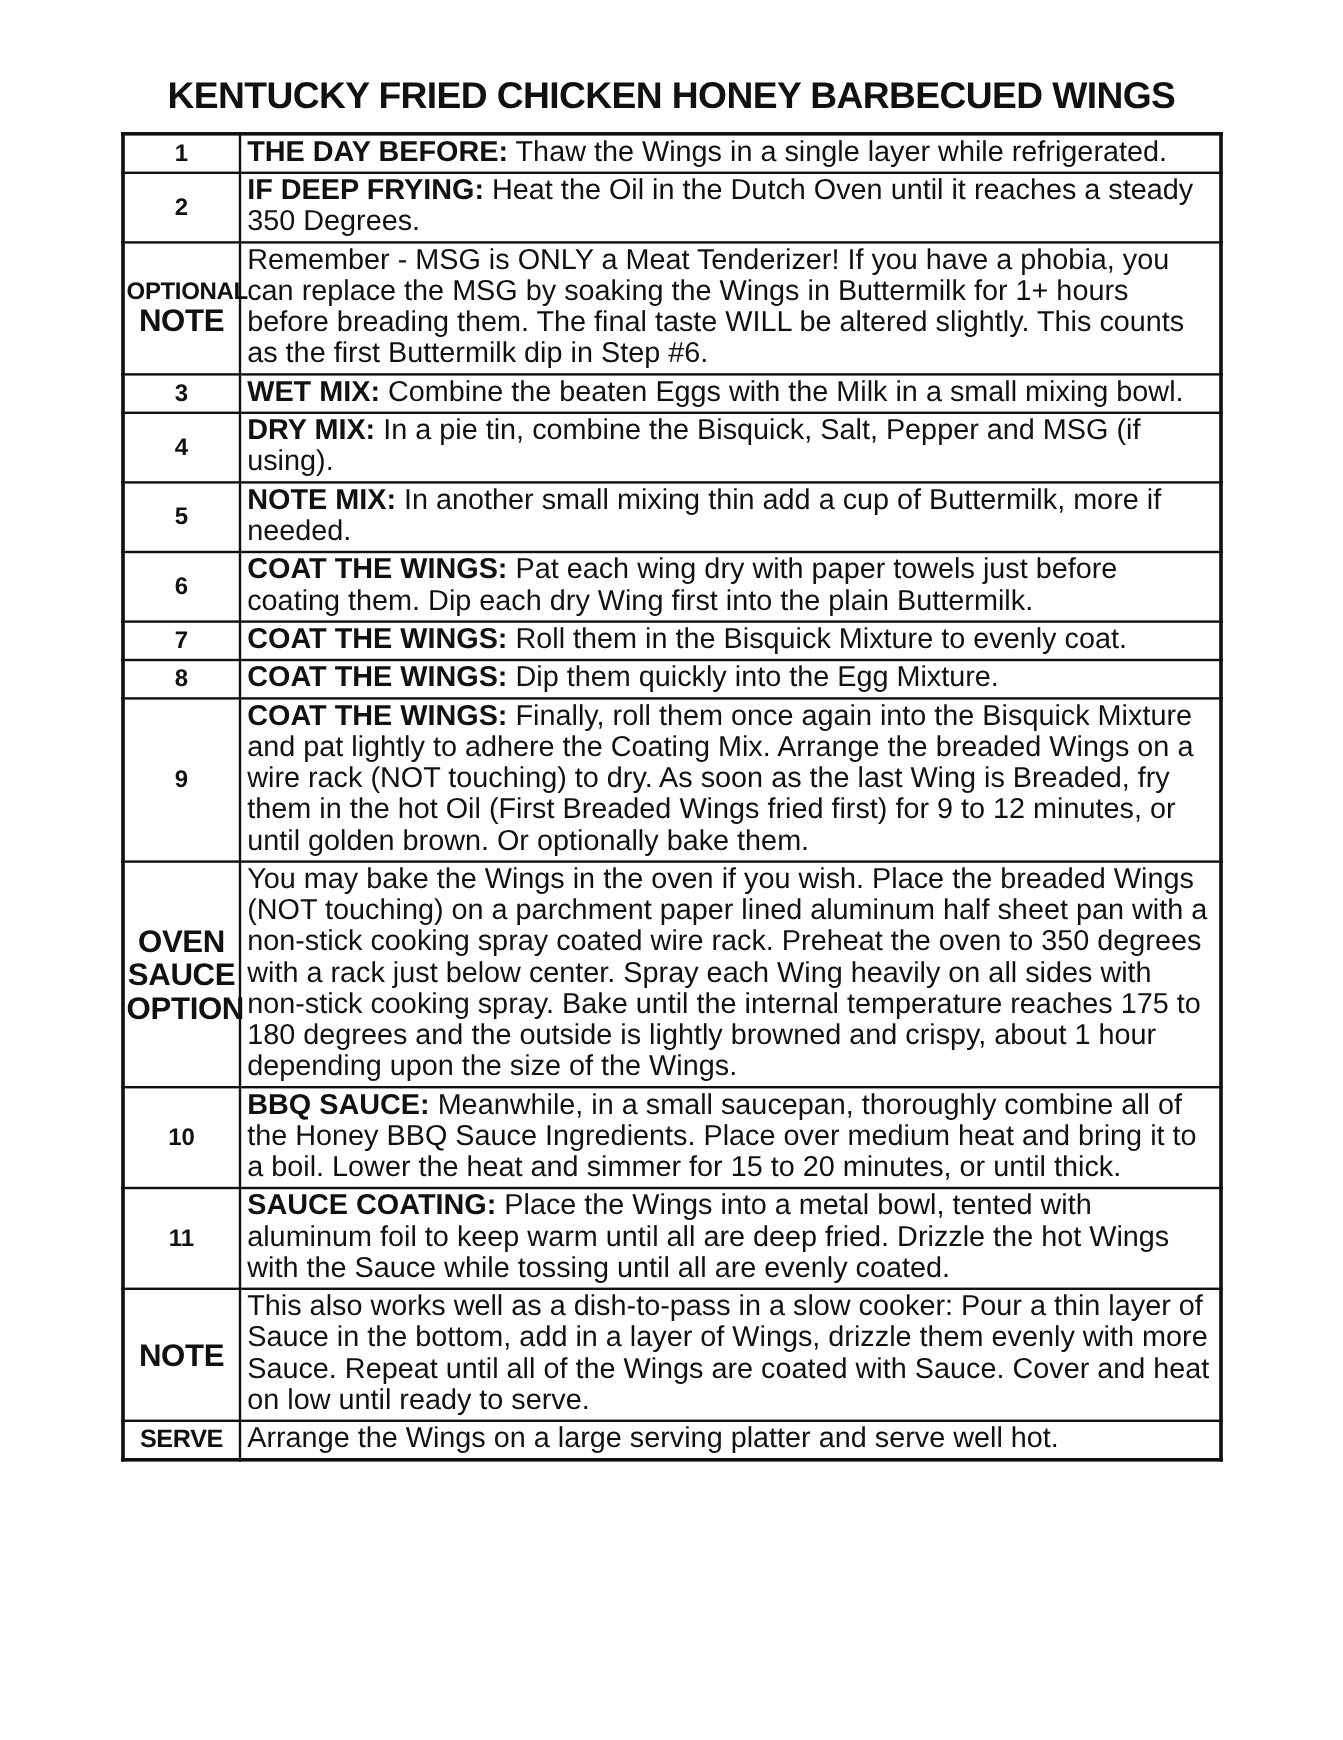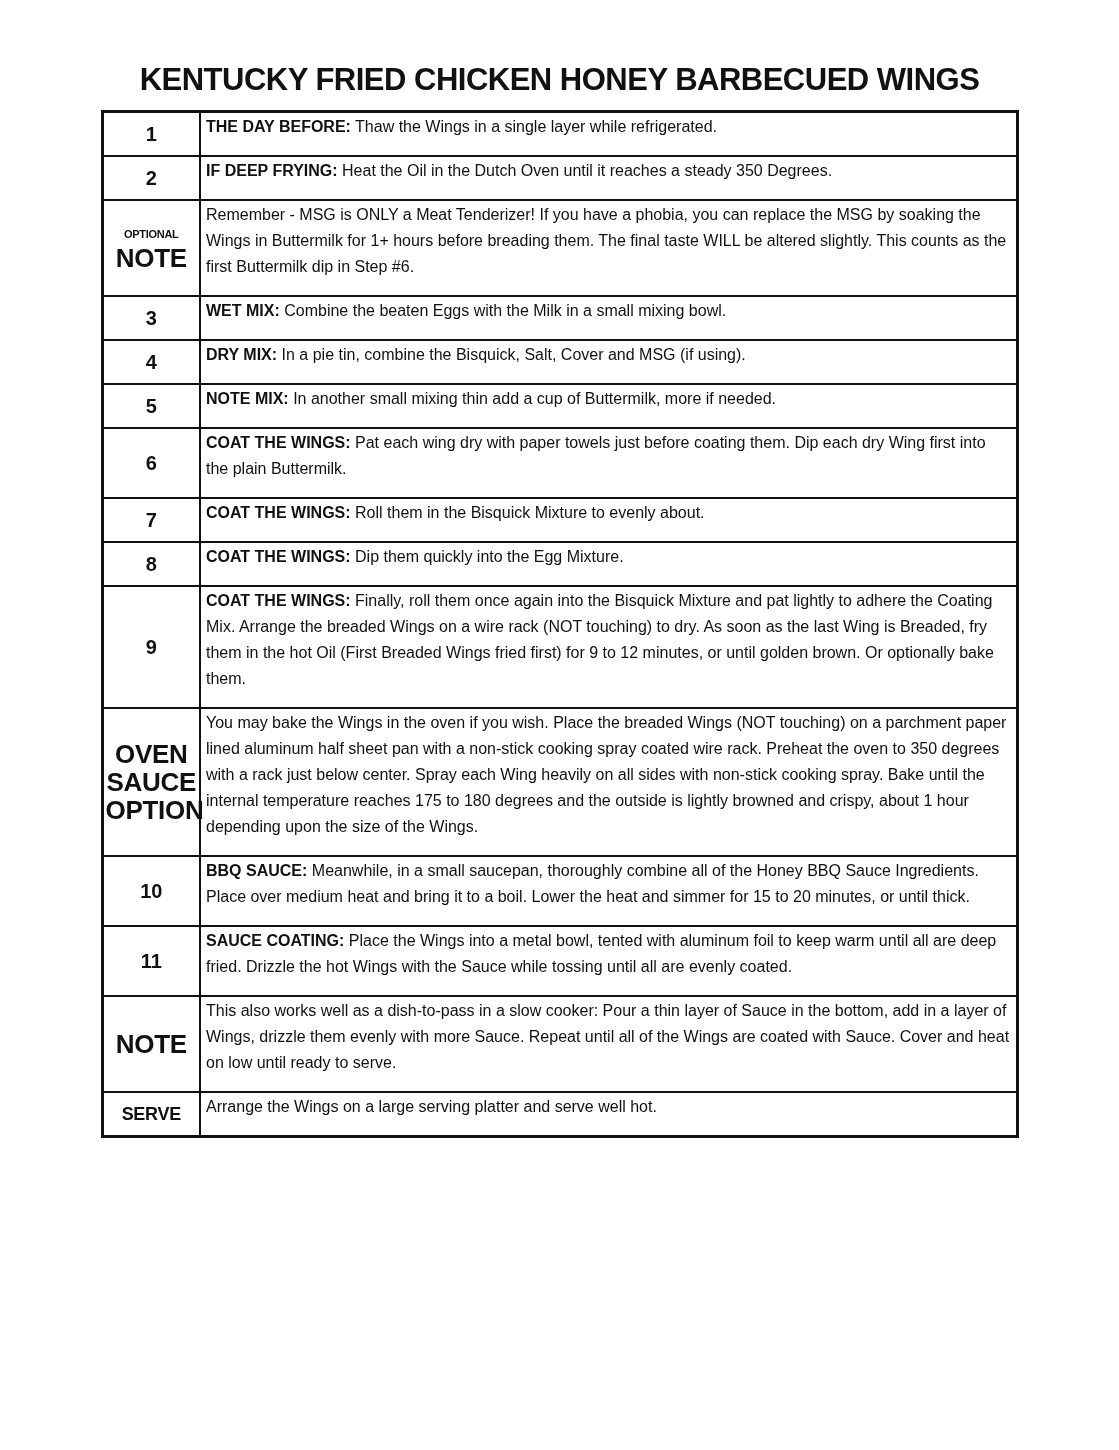--- a/index.html
+++ b/index.html
@@ -32,29 +32,29 @@
   table.steps td {
     border: 2px solid #111111;
     vertical-align: middle;
   }
   td.label-cell {
     width: 98px;
     text-align: center;
     padding: 1px 2px;
   }
   td.text-cell {
-    padding: 1px 4px 15px 5px;
-    font-size: 16px;
+    padding: 1px 4px 3px 5px;
+    font-size: 24px;
     line-height: 26px;
   }
   .lbl { font-weight: bold; color: #111111; }
   .lbl-num     { font-size: 20px; line-height: 26px; }
-  .lbl-small   { font-size: 11px; line-height: 19px; letter-spacing: -0.3px; }
+  .lbl-small   { font-size: 20px; line-height: 19px; letter-spacing: -0.3px; }
   .lbl-word    { font-size: 26px; line-height: 28px; letter-spacing: -0.3px; }
-  .lbl-word-sm { font-size: 18px; line-height: 26px; letter-spacing: -0.3px; }
+  .lbl-word-sm { font-size: 21px; line-height: 26px; letter-spacing: -0.3px; }
   .lead { font-weight: bold; }
   .body-text { font-weight: normal; }
 </style>
 </head>
 <body>
 
 <div class="page">
   <h1 class="doc-title">KENTUCKY FRIED CHICKEN HONEY BARBECUED WINGS</h1>
   <table class="steps">
     <tbody>
@@ -80,39 +80,39 @@
         <tr>
           <td class="label-cell">
             <div class="lbl lbl-num">3</div>
           </td>
           <td class="text-cell"><span class="lead">WET MIX:</span> <span class="body-text">Combine the beaten Eggs with the Milk in a small mixing bowl.</span></td>
         </tr>
         <tr>
           <td class="label-cell">
             <div class="lbl lbl-num">4</div>
           </td>
-          <td class="text-cell"><span class="lead">DRY MIX:</span> <span class="body-text">In a pie tin, combine the Bisquick, Salt, Cover and MSG (if using).</span></td>
+          <td class="text-cell"><span class="lead">DRY MIX:</span> <span class="body-text">In a pie tin, combine the Bisquick, Salt, Pepper and MSG (if using).</span></td>
         </tr>
         <tr>
           <td class="label-cell">
             <div class="lbl lbl-num">5</div>
           </td>
           <td class="text-cell"><span class="lead">NOTE MIX:</span> <span class="body-text">In another small mixing thin add a cup of Buttermilk, more if needed.</span></td>
         </tr>
         <tr>
           <td class="label-cell">
             <div class="lbl lbl-num">6</div>
           </td>
           <td class="text-cell"><span class="lead">COAT THE WINGS:</span> <span class="body-text">Pat each wing dry with paper towels just before coating them. Dip each dry Wing first into the plain Buttermilk.</span></td>
         </tr>
         <tr>
           <td class="label-cell">
             <div class="lbl lbl-num">7</div>
           </td>
-          <td class="text-cell"><span class="lead">COAT THE WINGS:</span> <span class="body-text">Roll them in the Bisquick Mixture to evenly about.</span></td>
+          <td class="text-cell"><span class="lead">COAT THE WINGS:</span> <span class="body-text">Roll them in the Bisquick Mixture to evenly coat.</span></td>
         </tr>
         <tr>
           <td class="label-cell">
             <div class="lbl lbl-num">8</div>
           </td>
           <td class="text-cell"><span class="lead">COAT THE WINGS:</span> <span class="body-text">Dip them quickly into the Egg Mixture.</span></td>
         </tr>
         <tr>
           <td class="label-cell">
             <div class="lbl lbl-num">9</div>

